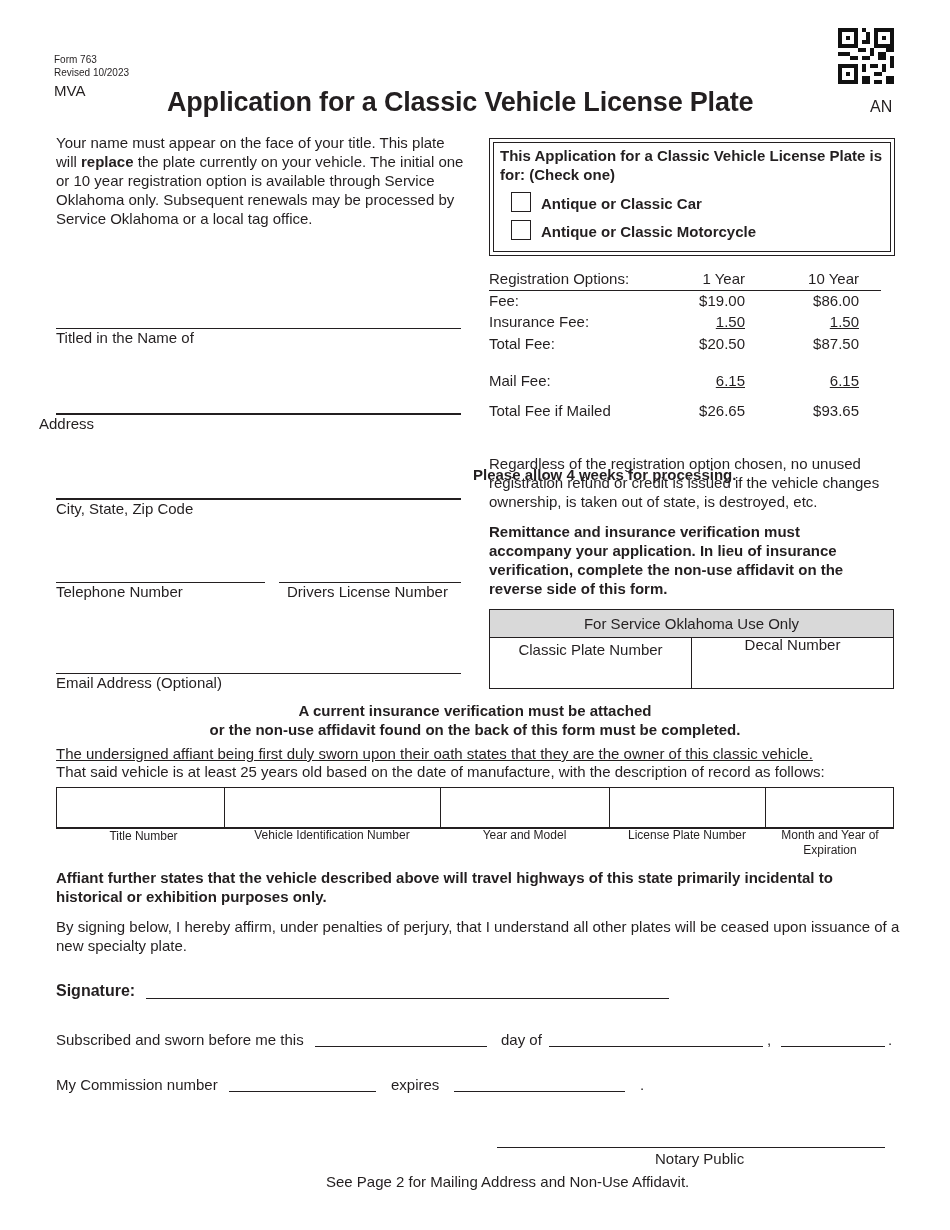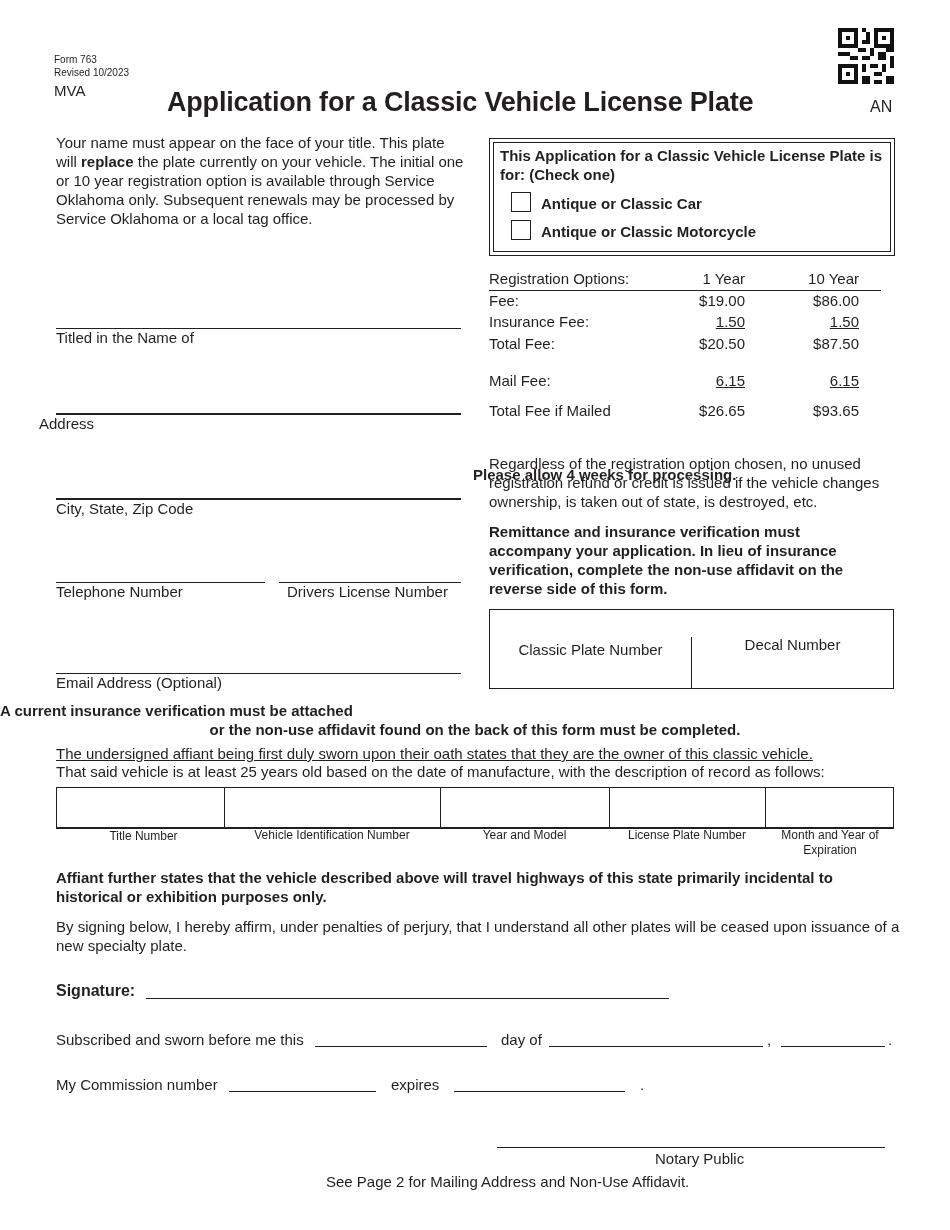--- a/index.html
+++ b/index.html
@@ -121,26 +121,27 @@
   <span style="left:0;">Total Fee if Mailed</span>
   <span class="c1">$26.65</span>
   <span class="c2">$93.65</span>
 </div>
 
 <div class="abs bold t15" style="left:473px;top:421px;margin-top:44px;">Please allow 4 weeks for processing.</div>
 <div class="abs t15" style="left:489px;top:454px;width:410px;">Regardless of the registration option chosen, no unused registration refund or credit is issued if the vehicle changes ownership, is taken out of state, is destroyed, etc.</div>
 <div class="abs bold t15" style="left:489px;top:522px;width:385px;">Remittance and insurance verification must accompany your application. In lieu of insurance verification, complete the non-use affidavit on the reverse side of this form.</div>
 
 <div class="abs" style="left:489px;top:609px;width:405px;height:80px;border:1.5px solid #231f20;box-sizing:border-box;">
+  <div class="abs" style="left:0;top:0;right:0;height:27px;border-bottom:1px solid #231f20;background:#d9d9d9;text-align:center;font-size:15px;line-height:27px;">For Service Oklahoma Use Only</div>
   <div class="abs" style="left:201px;top:27px;bottom:0;border-left:1px solid #231f20;"></div>
   <div class="abs" style="left:0;top:31px;width:201px;text-align:center;font-size:15px;">Classic Plate Number</div>
   <div class="abs" style="left:202px;top:26px;right:0;text-align:center;font-size:15px;">Decal Number</div>
 </div>
 
-<div class="abs bold" style="left:0;width:950px;top:701px;text-align:left;font-size:15px;line-height:19px;">A current insurance verification must be attached</div>
+<div class="abs bold" style="left:0;width:950px;top:701px;text-align:center;font-size:15px;line-height:19px;">A current insurance verification must be attached</div>
 <div class="abs bold" style="left:0;width:950px;top:720px;text-align:center;font-size:15px;line-height:19px;">or the non-use affidavit found on the back of this form must be completed.</div>
 
 <div class="abs t15" style="left:56px;top:744px;text-decoration:underline;">The undersigned affiant being first duly sworn upon their oath states that they are the owner of this classic vehicle.</div>
 <div class="abs t15" style="left:56px;top:762px;">That said vehicle is at least 25 years old based on the date of manufacture, with the description of record as follows:</div>
 
 <div class="abs" style="left:56px;top:787px;width:838px;height:42px;border:1px solid #231f20;border-bottom:2.5px solid #231f20;box-sizing:border-box;"></div>
 <div class="vt-cell" style="left:56px;width:168px;border-left:none;"></div>
 <div class="vt-cell" style="left:224px;width:216px;"></div>
 <div class="vt-cell" style="left:440px;width:169px;"></div>
 <div class="vt-cell" style="left:609px;width:156px;"></div>

